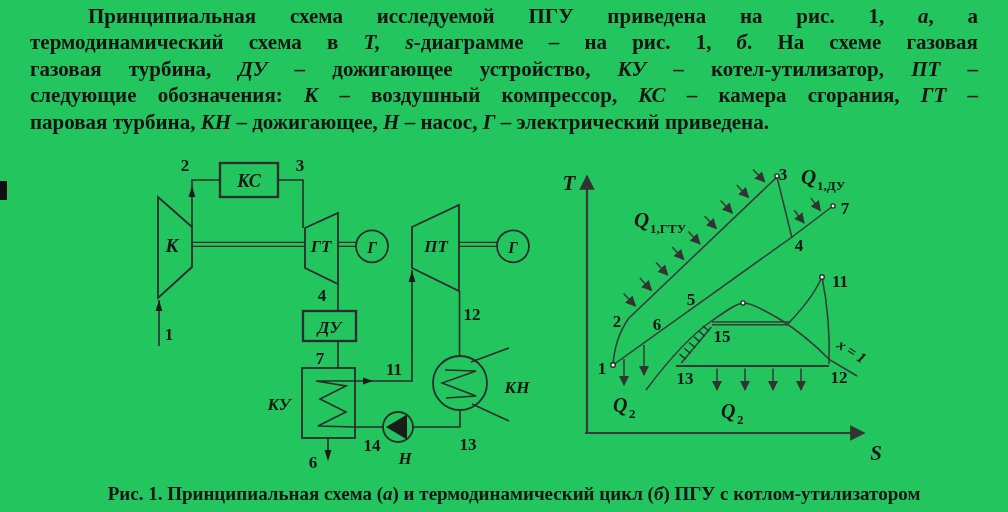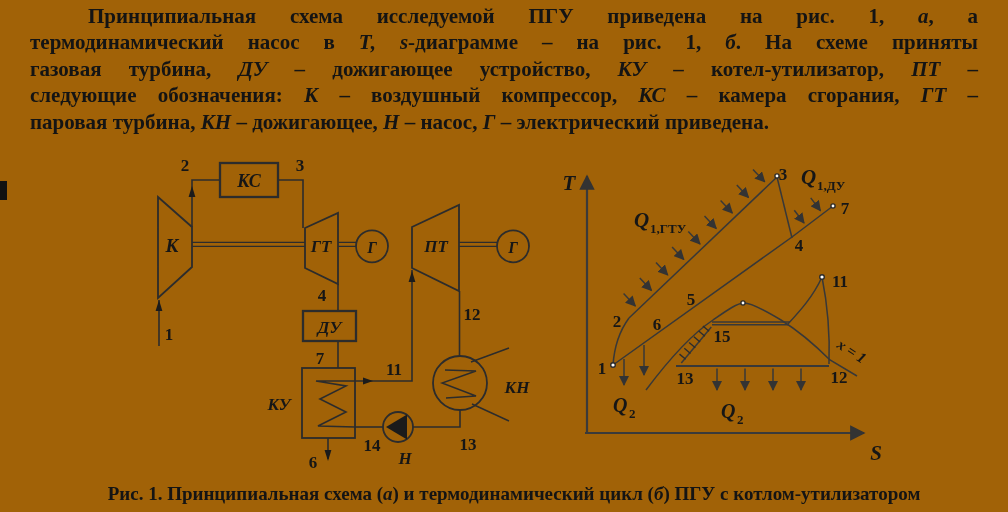--- a/index.html
+++ b/index.html
@@ -1,16 +1,16 @@
 <!DOCTYPE html>
 <html><head>
 <meta charset="utf-8">
 <style>
   html,body{margin:0;padding:0;background:#e8e8e8;}
-  .page{position:relative;width:1008px;height:512px;background:#a16207;overflow:hidden;
+  .page{position:relative;width:1008px;height:512px;background:#22c55e;overflow:hidden;
         font-family:"Liberation Serif",serif;color:#141414;}
   .para{position:absolute;left:30px;top:3px;width:948px;font-weight:bold;font-size:21px;
         line-height:26.4px;}
   .pline{text-align:justify;text-align-last:justify;}
   .pline.first{text-indent:58px;}
   .pline.last{text-align-last:left;}
   .it{font-style:italic;}
   .caption{position:absolute;left:10px;top:483px;width:1008px;text-align:center;
            font-weight:bold;font-size:19px;}
   .artifact{position:absolute;left:0;top:181px;width:7px;height:19px;background:#111;}
@@ -33,21 +33,21 @@
 </style>
 </head>
 <body>
 
 <div class="page">
 
   <div class="artifact"></div>
 
   <div class="para">
     <div class="pline first"><span>Принципиальная схема исследуемой ПГУ приведена на рис. 1, </span><span class="it">а</span><span>, а</span></div>
-    <div class="pline"><span>термодинамический насос в </span><span class="it">Т, s</span><span>-диаграмме – на рис. 1, </span><span class="it">б</span><span>. На схеме приняты</span></div>
+    <div class="pline"><span>термодинамический схема в </span><span class="it">Т, s</span><span>-диаграмме – на рис. 1, </span><span class="it">б</span><span>. На схеме газовая</span></div>
     <div class="pline"><span>газовая турбина, </span><span class="it">ДУ</span><span> – дожигающее устройство, </span><span class="it">КУ</span><span> – котел-утилизатор, </span><span class="it">ПТ</span><span> –</span></div>
     <div class="pline"><span>следующие обозначения: </span><span class="it">К</span><span> – воздушный компрессор, </span><span class="it">КС</span><span> – камера сгорания, </span><span class="it">ГТ</span><span> –</span></div>
     <div class="pline last"><span>паровая турбина, </span><span class="it">КН</span><span> – дожигающее, </span><span class="it">Н</span><span> – насос, </span><span class="it">Г</span><span> – электрический приведена.</span></div>
   </div>
 
   <svg id="schem" width="420" height="330" viewBox="125 148 420 330">
 
     <g>
       <path class="ln" d="M159,346 L159,300"></path>
       <polygon class="fillk" points="155.6,311 162.4,311 159,300"></polygon>

